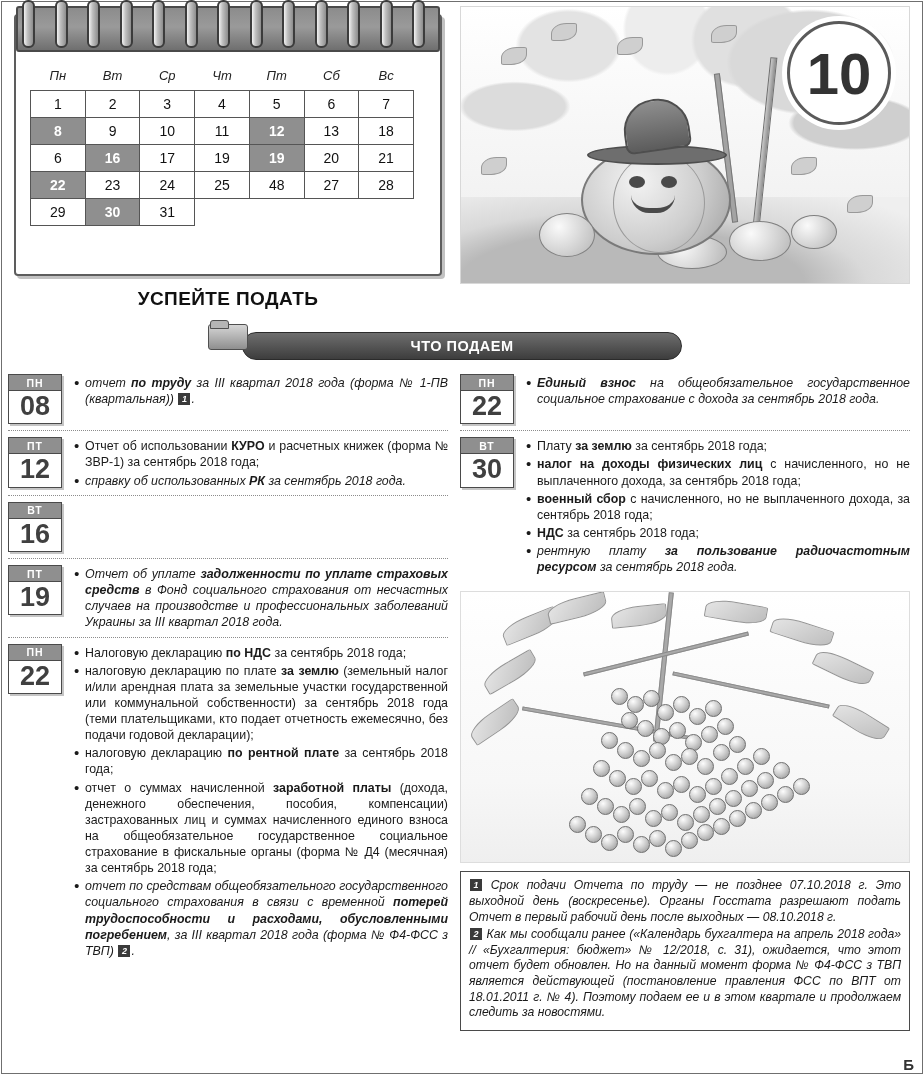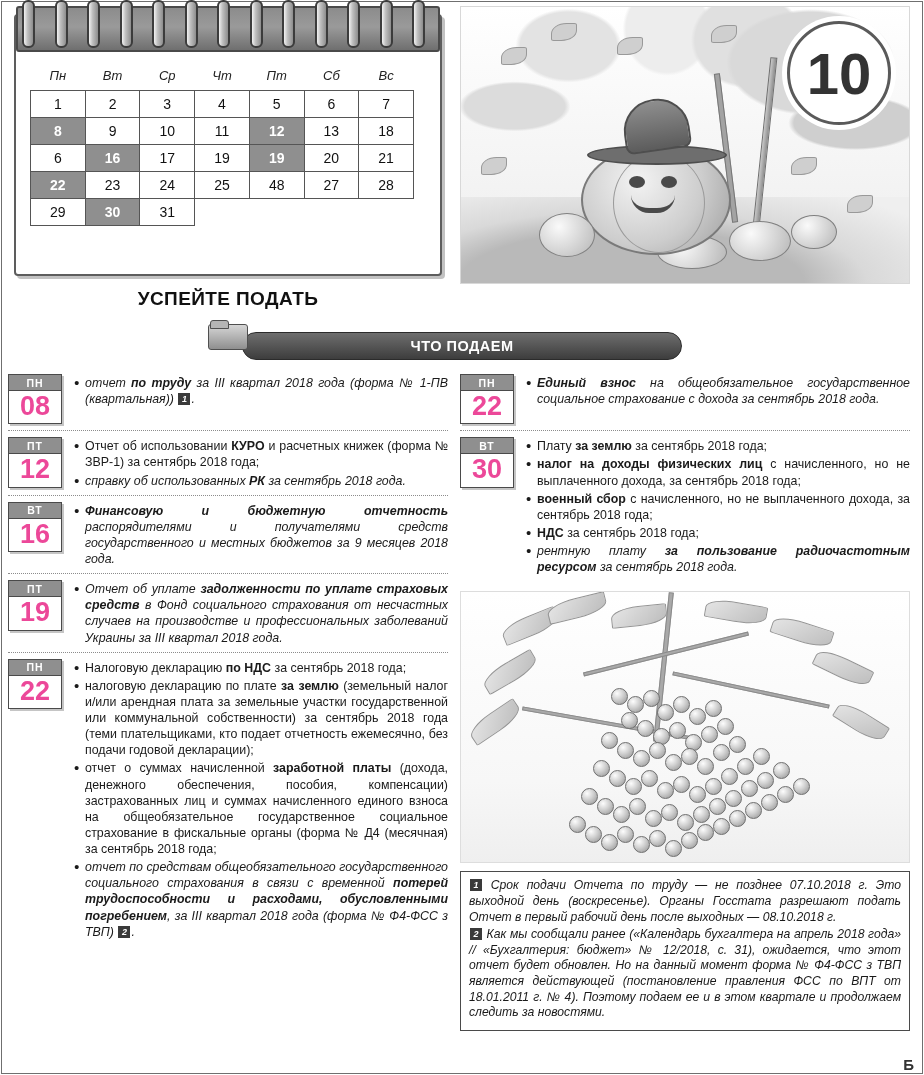--- a/index.html
+++ b/index.html
@@ -239,21 +239,21 @@
     border: 1.6px solid #4a4a4a;
     background: #fff;
     text-align: center;
     box-shadow: 2px 2px 0 rgba(140,140,140,.5);
   }
   .daybox .dow {
     background: #8f8f8f; color: #fff; font-size: 10.5px; font-weight: bold;
     letter-spacing: 1px; padding: 1.5px 0; border-bottom: 1.4px solid #4a4a4a;
   }
   .daybox .num {
-    font-size: 27px; font-weight: bold; color: #ec4899; padding: 1px 0 3px 0; line-height: 1.05;
+    font-size: 27px; font-weight: bold; color: #404040; padding: 1px 0 3px 0; line-height: 1.05;
   }
   .entry-body { flex: 1; font-size: 12.4px; line-height: 1.30; text-align: justify; padding-top: 1px; }
   .li { position: relative; padding-left: 14px; margin-bottom: 2px; }
   .li:before {
     content: "•"; position: absolute; left: 3px; top: -1px; font-size: 15px; line-height: 1.2;
   }
   .li:last-child { margin-bottom: 0; font-style: italic; }
   b { font-weight: bold; }
   .fn {
     display: inline-block; width: 12px; height: 12px; line-height: 12px;
@@ -450,41 +450,39 @@
           <div class="entry-body">
             <div class="li">Отчет об использовании <b>КУРО</b> и расчетных книжек (форма № ЗВР-1) за сентябрь 2018 года;</div>
             <div class="li">справку об использованных <b>РК</b> за сентябрь 2018 года.</div>
           </div>
         </div>
         <div class="entry">
           <div class="daybox">
             <div class="dow">ВТ</div>
             <div class="num">16</div>
           </div>
-          <div class="entry-body">
-            <div class="li"><b>Финансовую и бюджетную отчетность</b> распорядителями и получателями средств государственного и местных бюджетов за 9 месяцев 2018 года.</div>
-          </div>
         </div>
         <div class="entry">
           <div class="daybox">
             <div class="dow">ПТ</div>
             <div class="num">19</div>
           </div>
           <div class="entry-body">
             <div class="li">Отчет об уплате <b>задолженности по уплате страховых средств</b> в Фонд социального страхования от несчастных случаев на производстве и профессиональных заболеваний Украины за III квартал 2018 года.</div>
           </div>
         </div>
         <div class="entry">
           <div class="daybox">
             <div class="dow">ПН</div>
             <div class="num">22</div>
           </div>
           <div class="entry-body">
             <div class="li">Налоговую декларацию <b>по НДС</b> за сентябрь 2018 года;</div>
             <div class="li">налоговую декларацию по плате <b>за землю</b> (земельный налог и/или арендная плата за земельные участки государственной или коммунальной собственности) за сентябрь 2018 года (теми плательщиками, кто подает отчетность ежемесячно, без подачи годовой декларации);</div>
+            <div class="li">налоговую декларацию <b>по рентной плате</b> за сентябрь 2018 года;</div>
             <div class="li">отчет о суммах начисленной <b>заработной платы</b> (дохода, денежного обеспечения, пособия, компенсации) застрахованных лиц и суммах начисленного единого взноса на общеобязательное государственное социальное страхование в фискальные органы (форма № Д4 (месячная) за сентябрь 2018 года;</div>
             <div class="li">отчет по средствам общеобязательного государственного социального страхования в связи с временной <b>потерей трудоспособности и расходами, обусловленными погребением</b>, за III квартал 2018 года (форма № Ф4-ФСС з ТВП) <span class="fn">2</span>.</div>
           </div>
         </div>
       </div>
     <div class="col-right">
       <div id="pay-col">
           <div class="entry">
             <div class="daybox">
               <div class="dow">ПН</div>

